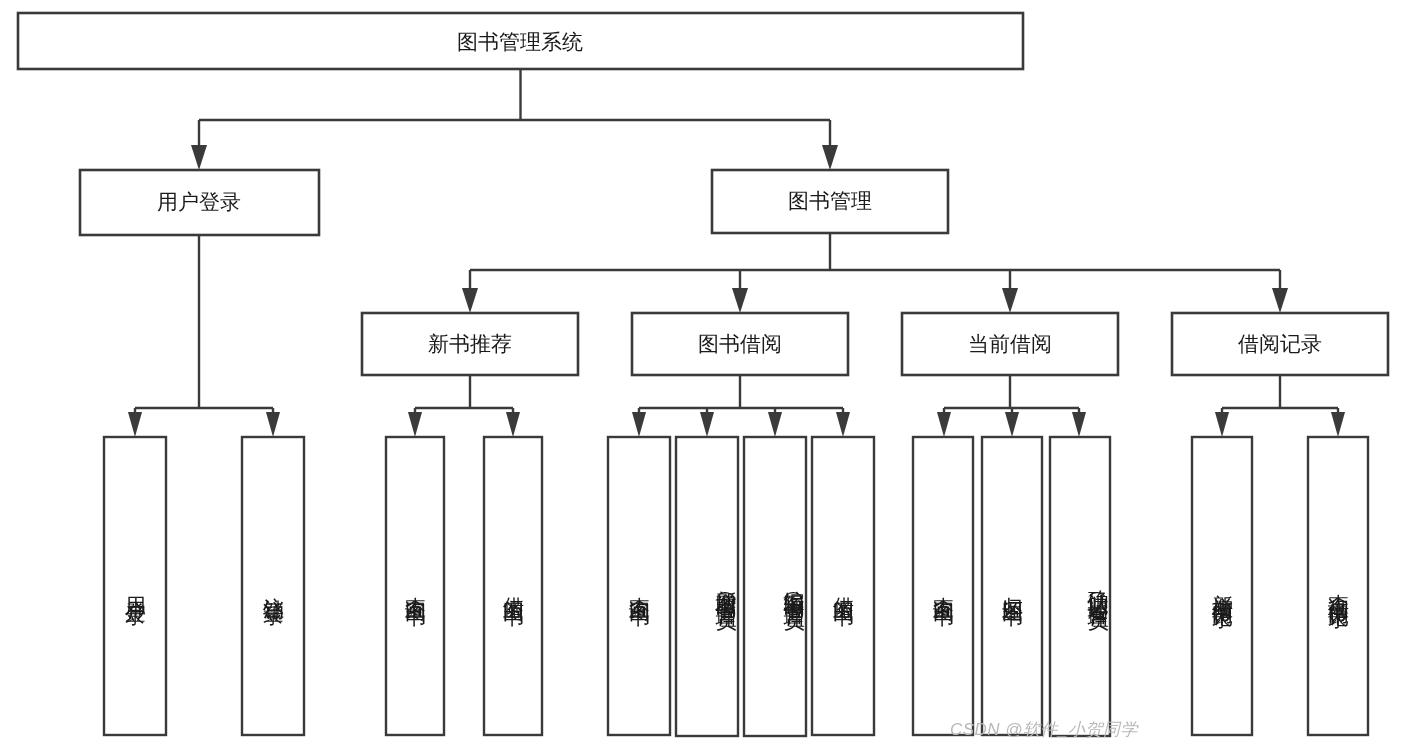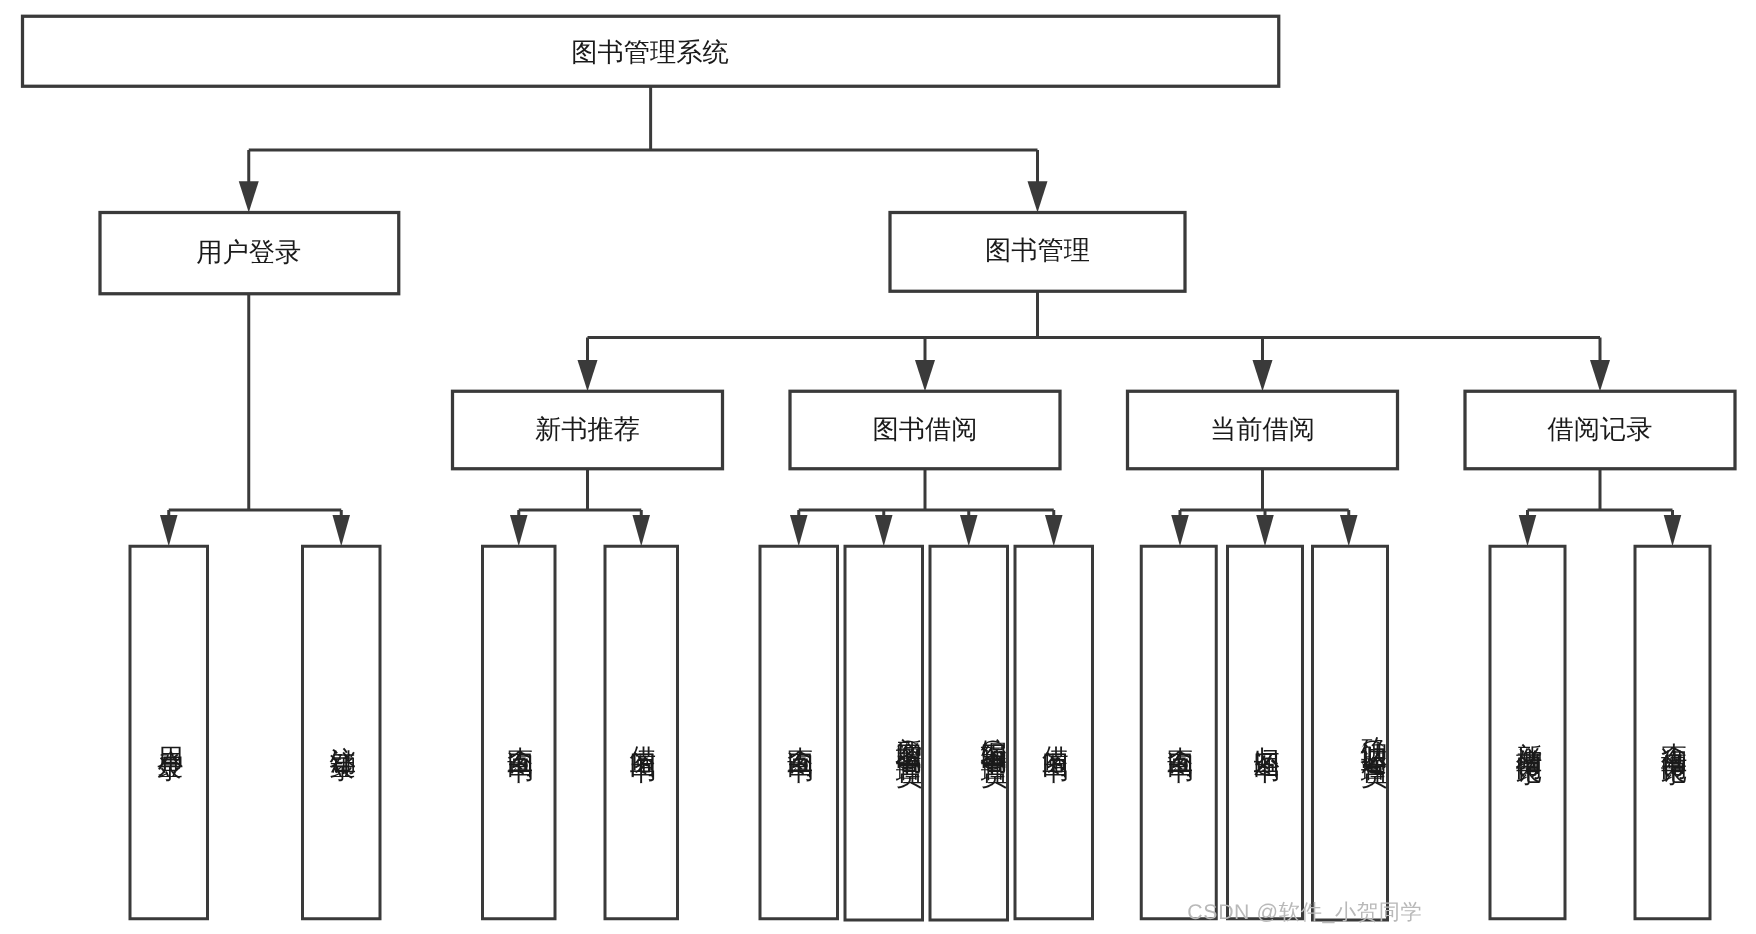--- a/index.html
+++ b/index.html
@@ -70,20 +70,21 @@
   }
   .watermark {
     position: absolute;
     right: 8px;
     bottom: 6px;
     font-family: "Liberation Sans", "DejaVu Sans", sans-serif;
     font-size: 17px;
     color: #b9b9b9;
     letter-spacing: 0.5px;
     user-select: none;
+    font-style: italic;
   }
 </style>
 </head>
 <body>
 
 <div id="diagram-root">
 
   <svg class="flow" viewBox="0 0 1405 747" xmlns="http://www.w3.org/2000/svg">
 
     <g>

